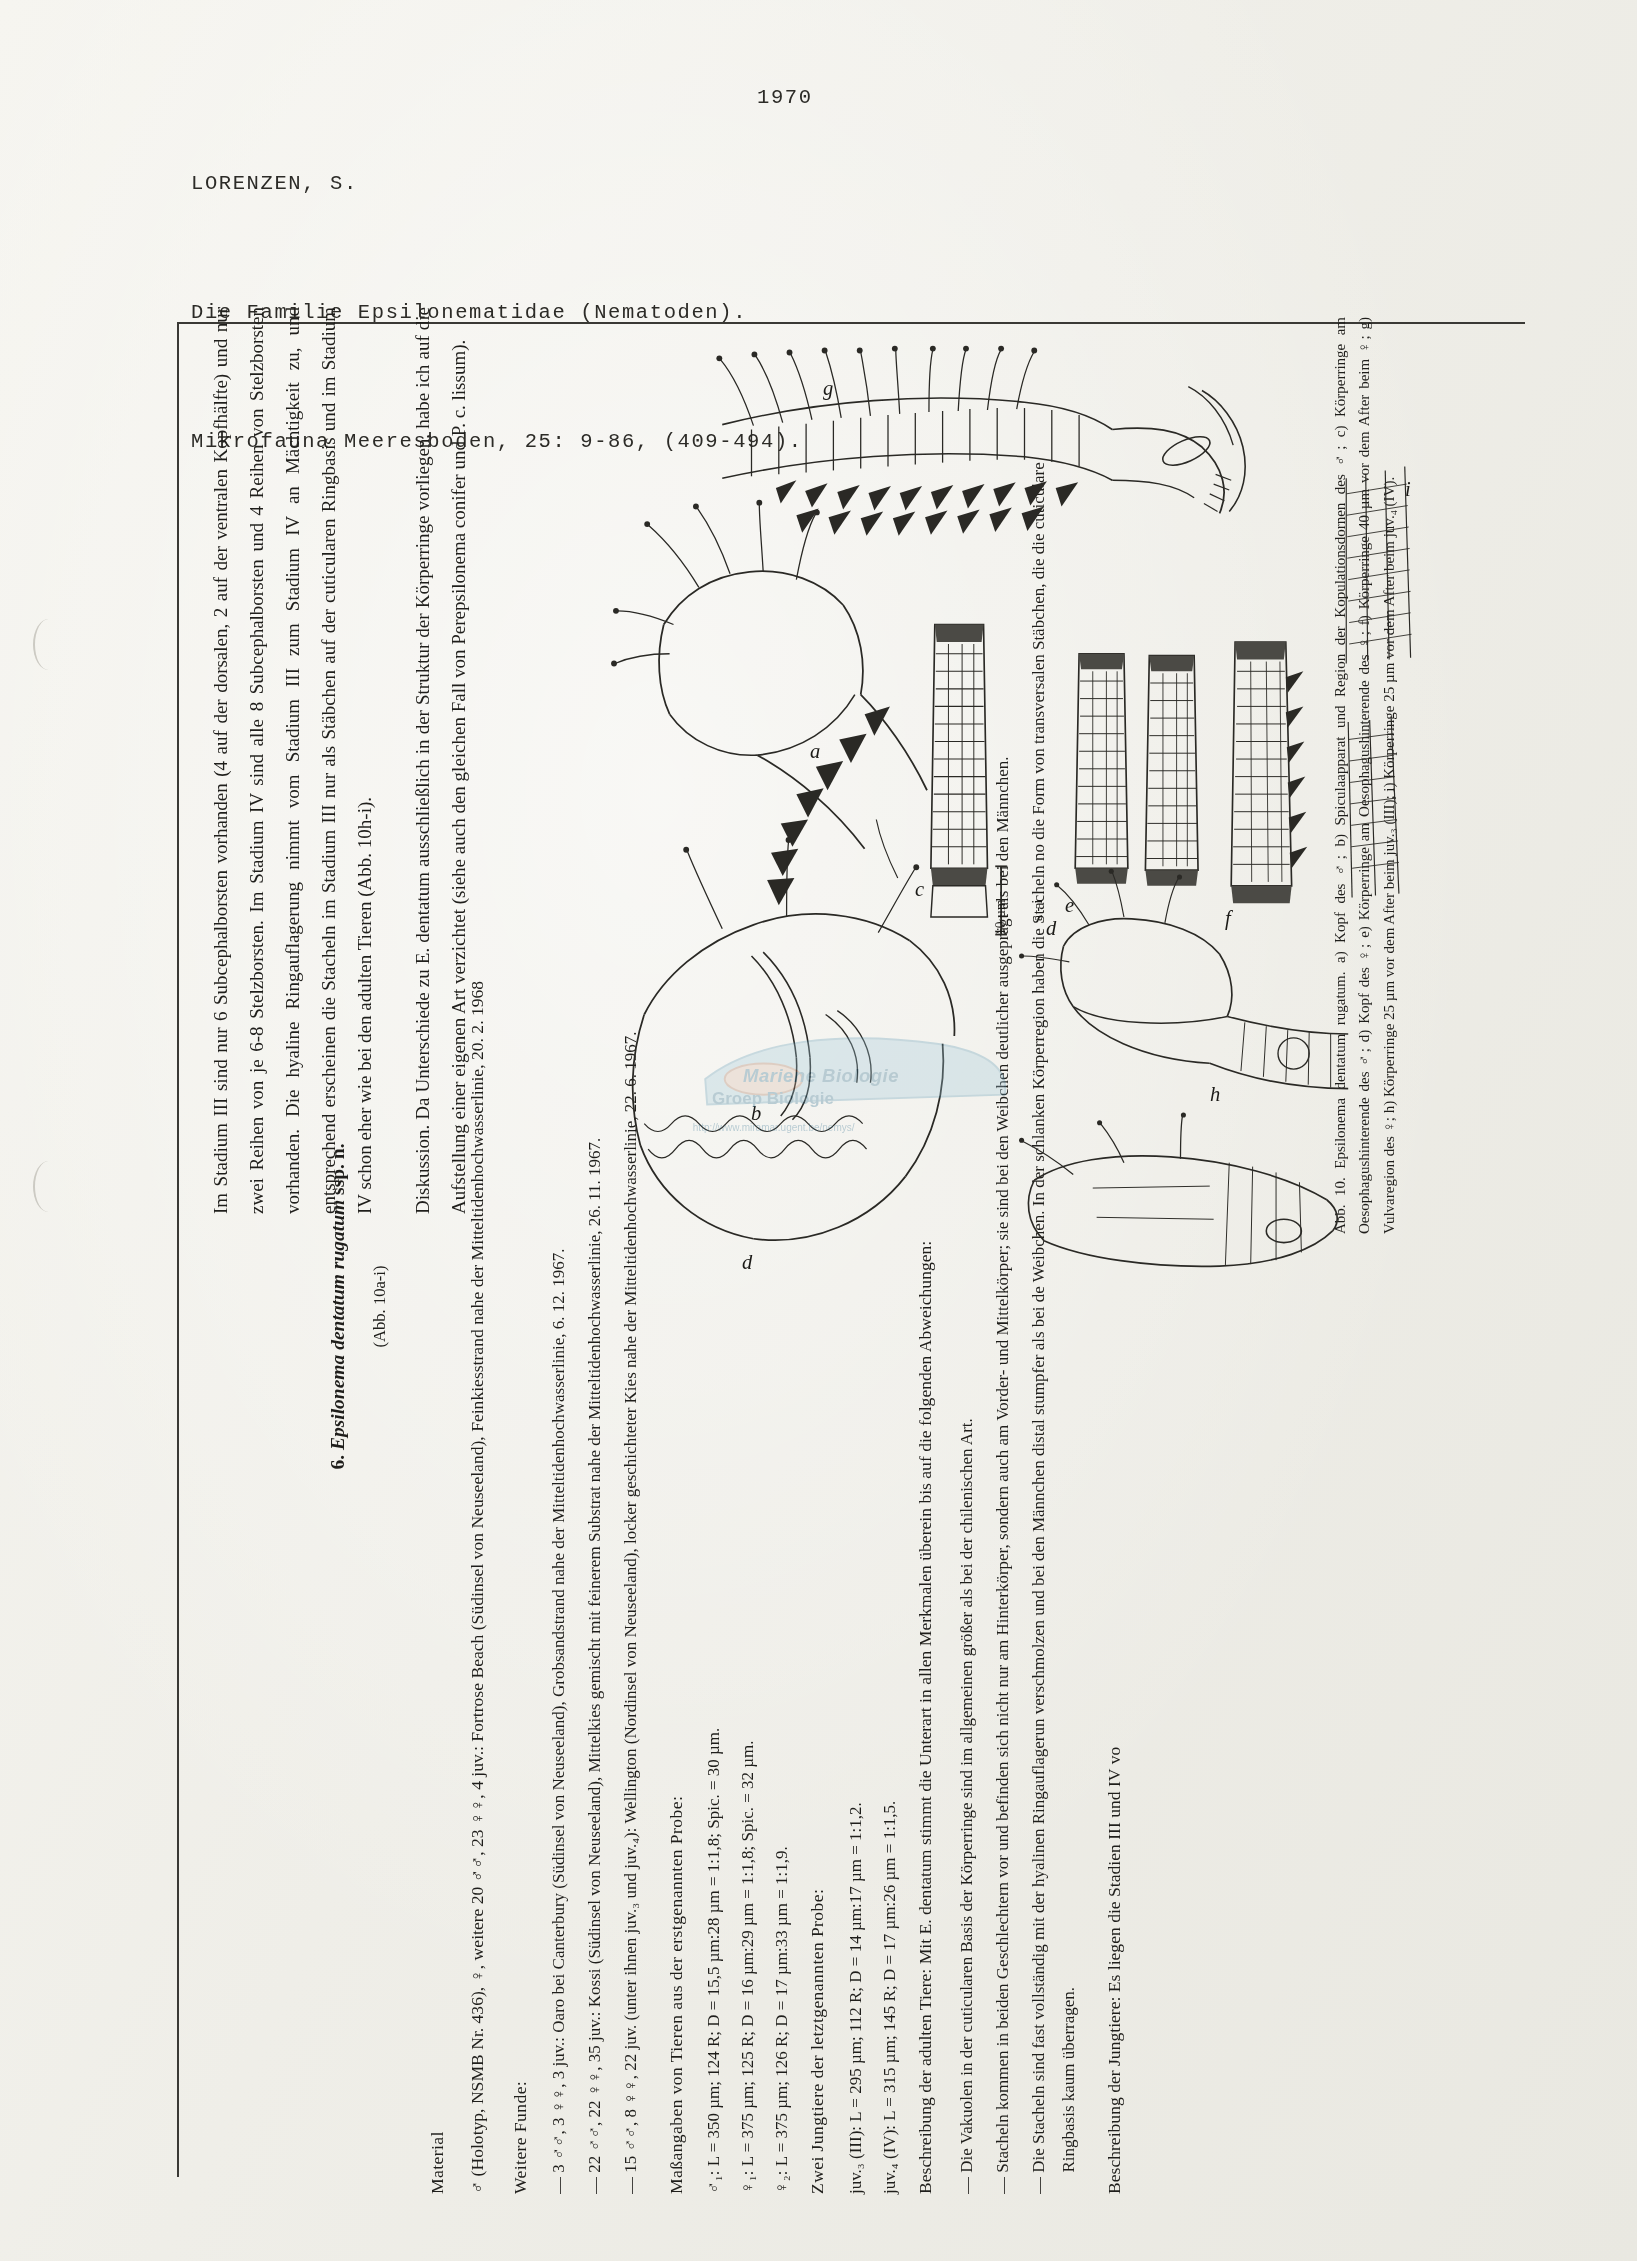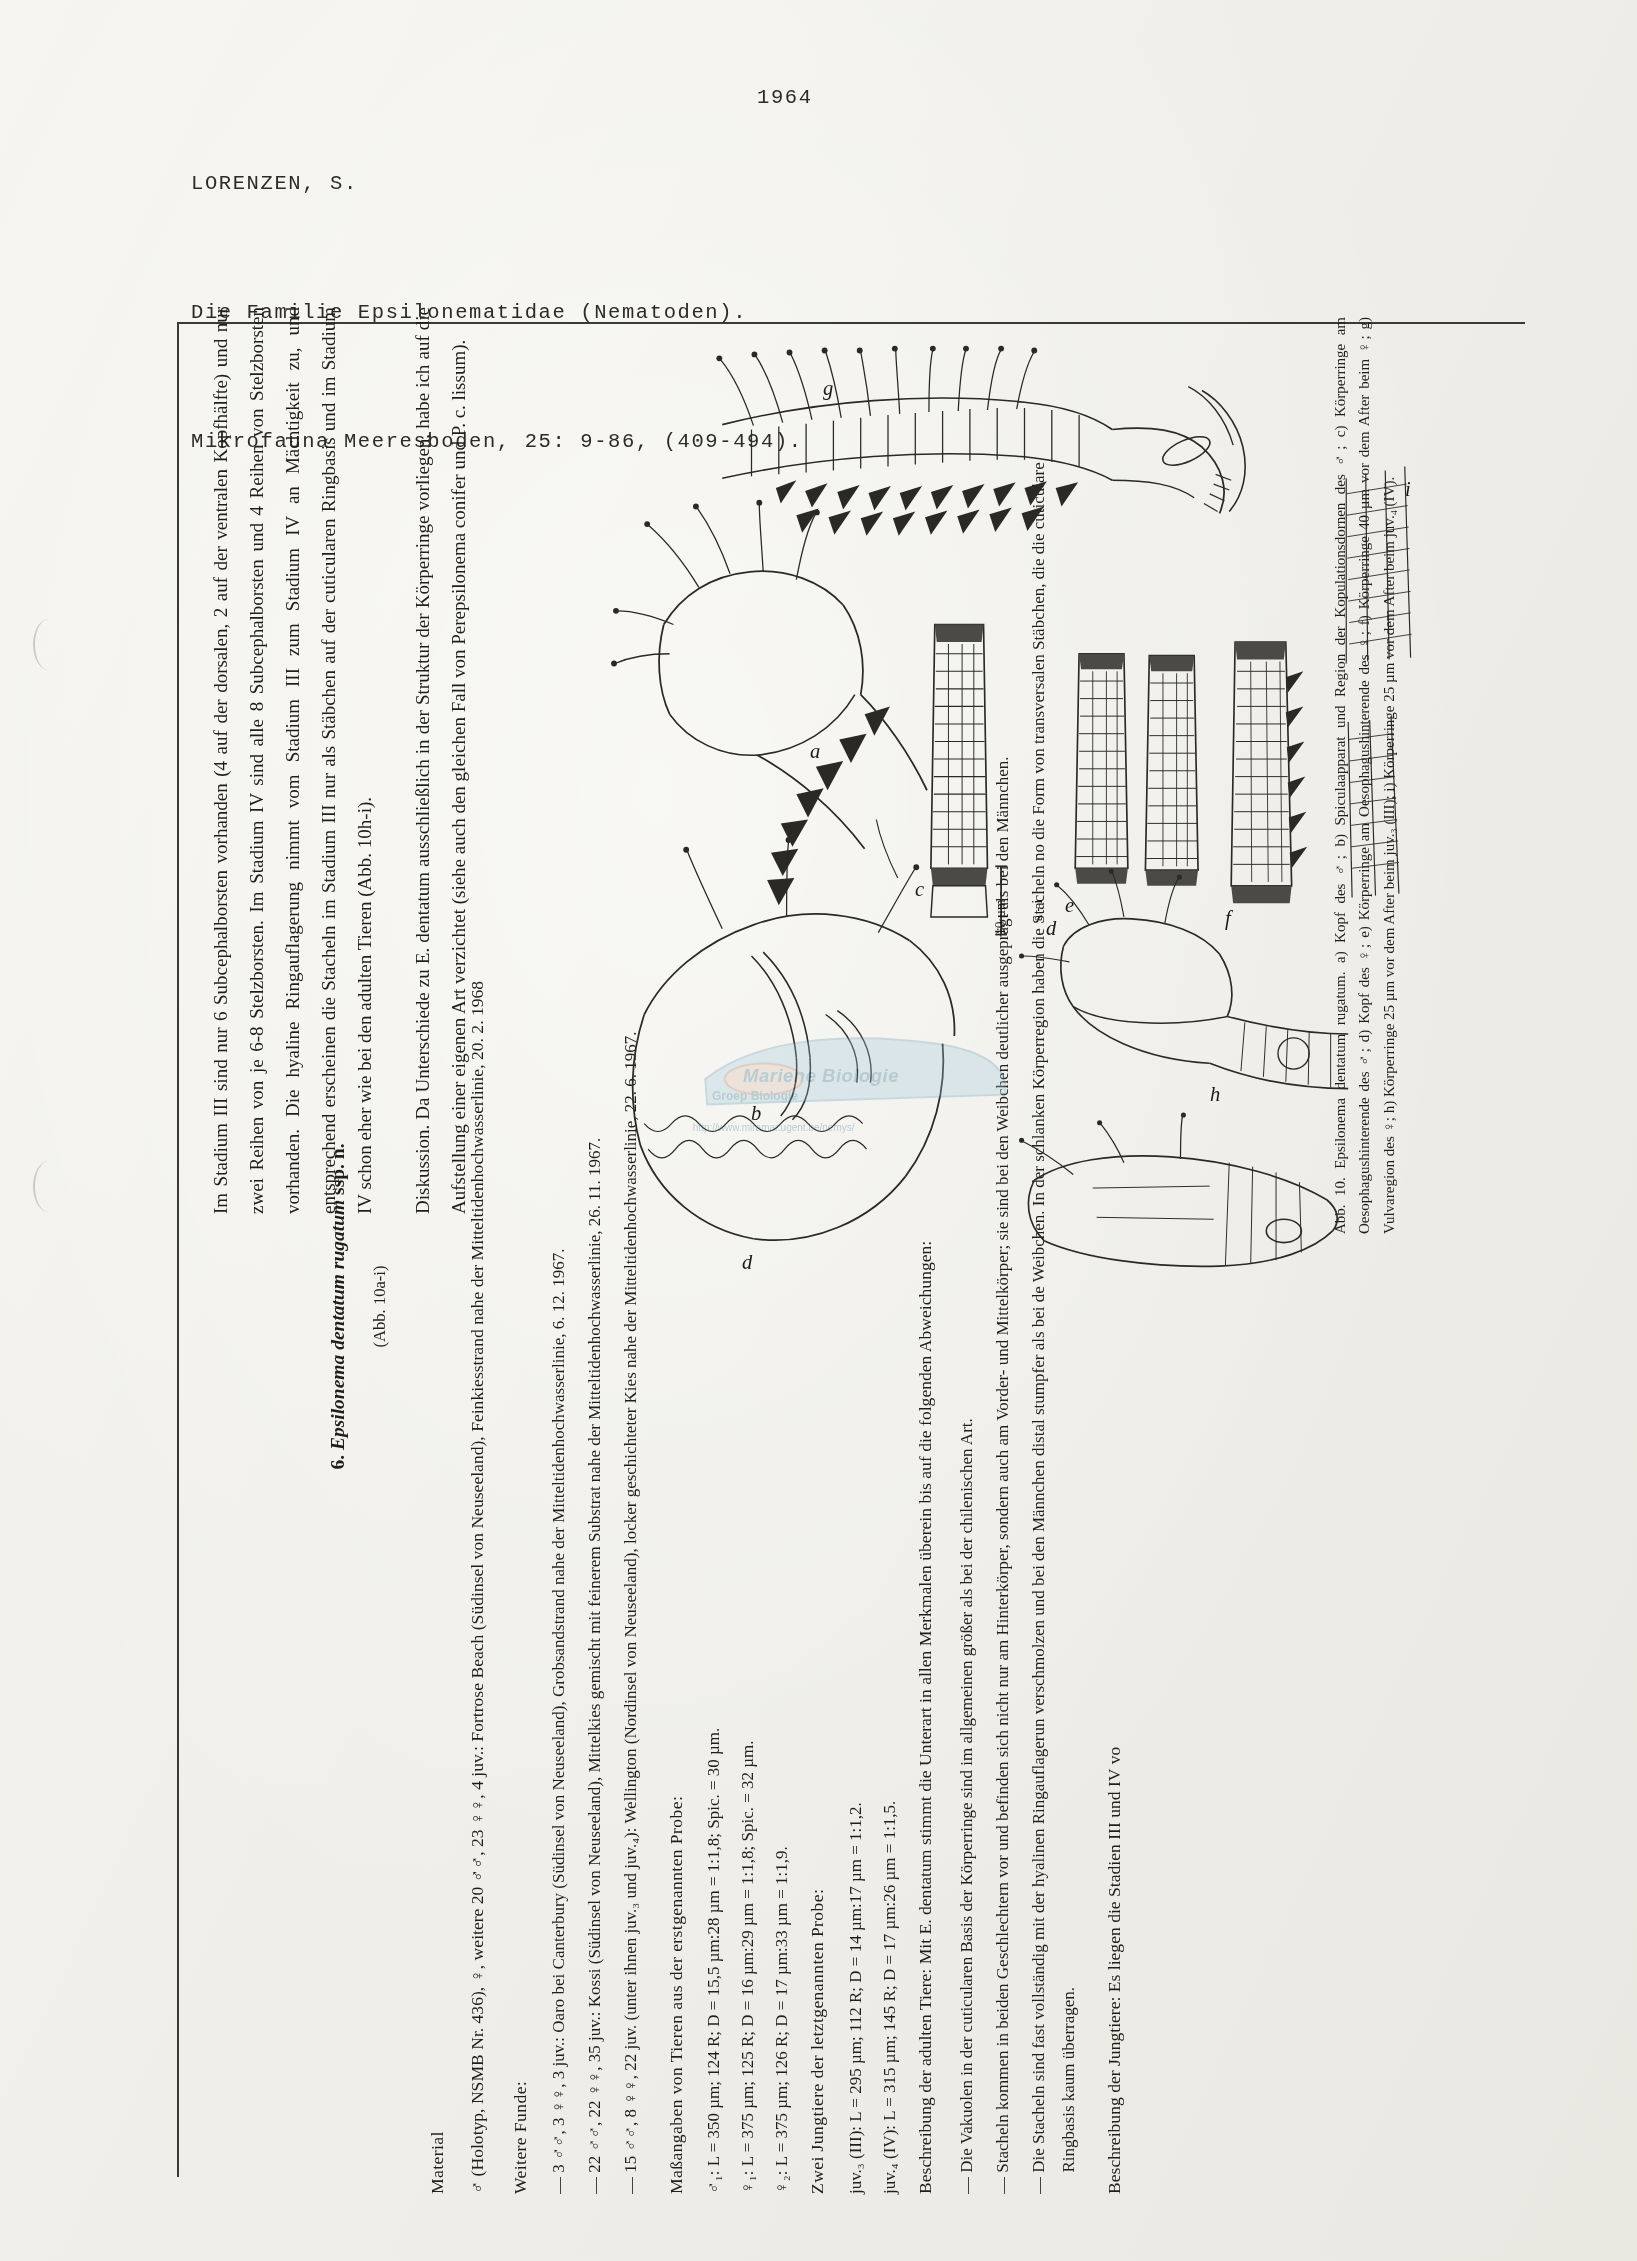--- a/index.html
+++ b/index.html
@@ -181,21 +181,21 @@
     font-style: italic;
     color: #2f6f8f;
     letter-spacing: 0.5px;
     margin-top: 44px;
   }
   #watermark .wm-sub {
     position: absolute;
     left: 29px;
     top: 84px;
     font-family: "Liberation Sans", sans-serif;
-    font-size: 12px;
+    font-size: 17px;
     font-weight: bold;
     color: #2f6f8f;
   }
   #watermark .wm-url {
     position: absolute;
     left: 9.8px;
     top: 117px;
     font-family: "Liberation Sans", sans-serif;
     font-size: 10px;
     color: #2f6f8f;
@@ -213,21 +213,21 @@
 
 <div id="page">
 
   <div class="punch" id="punch1"></div>
   <div class="punch" id="punch2"></div>
 
   <div class="header">
     <div>LORENZEN, S.</div>
     <div>Die Familie Epsilonematidae (Nematoden).</div>
     <div>Mikrofauna Meeresboden, 25: 9-86, (409-494).</div>
-    <div class="year">1964</div>
+    <div class="year">1970</div>
   </div>
 
   <div class="frame"></div>
 
   <div class="vcol" id="col-desc">
     <p>Im Stadium III sind nur 6 Subcephalborsten vorhanden (4 auf der dorsalen, 2 auf der ventralen Kopfhälfte) und nur zwei Reihen von je 6-8 Stelzborsten. Im Stadium IV sind alle 8 Subcephalborsten und 4 Reihen von Stelzborsten vorhanden. Die hyaline Ringauflagerung nimmt vom Stadium III zum Stadium IV an Mächtigkeit zu, und entsprechend erscheinen die Stacheln im Stadium III nur als Stäbchen auf der cuticularen Ringbasis und im Stadium IV schon eher wie bei den adulten Tieren (Abb. 10h-i).</p>
     <p>Diskussion. Da Unterschiede zu E. dentatum ausschließlich in der Struktur der Körperringe vorliegen, habe ich auf die Aufstellung einer eigenen Art verzichtet (siehe auch den gleichen Fall von Perepsilonema conifer und P. c. lissum).</p>
   </div>
 
   <div class="vcol" id="col-caption">Abb. 10. Epsilonema dentatum rugatum. a) Kopf des ♂; b) Spiculaapparat und Region der Kopulationsdornen des ♂; c) Körperringe am Oesophagushinterende des ♂; d) Kopf des ♀; e) Körperringe am Oesophagushinterende des ♀; f) Körperringe 40 µm vor dem After beim ♀; g) Vulvaregion des ♀; h) Körperringe 25 µm vor dem After beim juv.₃ (III); i) Körperringe 25 µm vor dem After beim juv.₄ (IV).</div>

